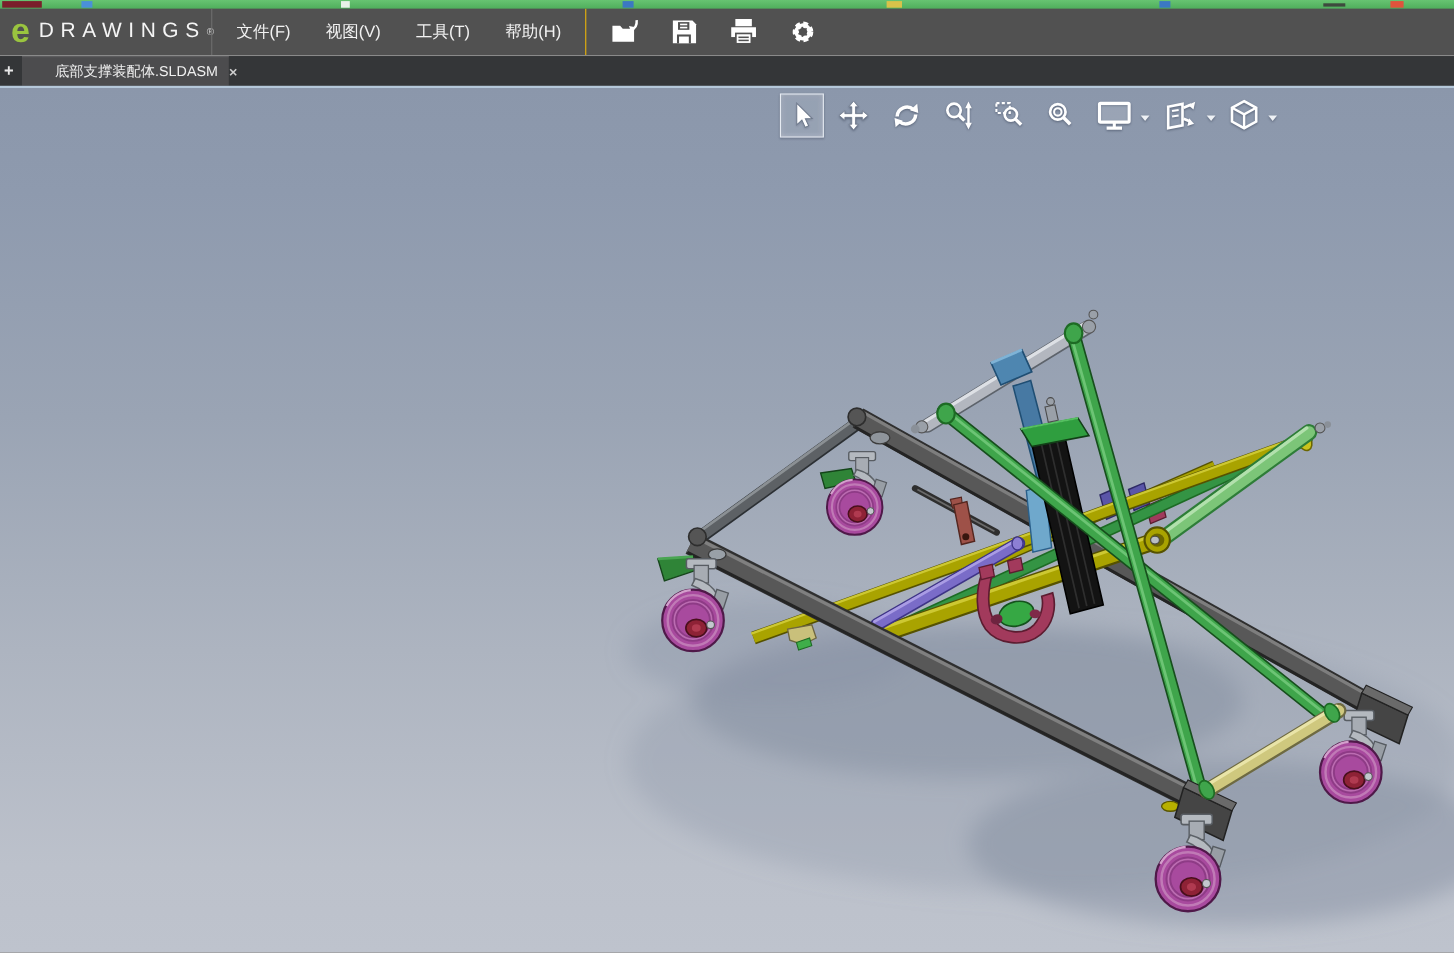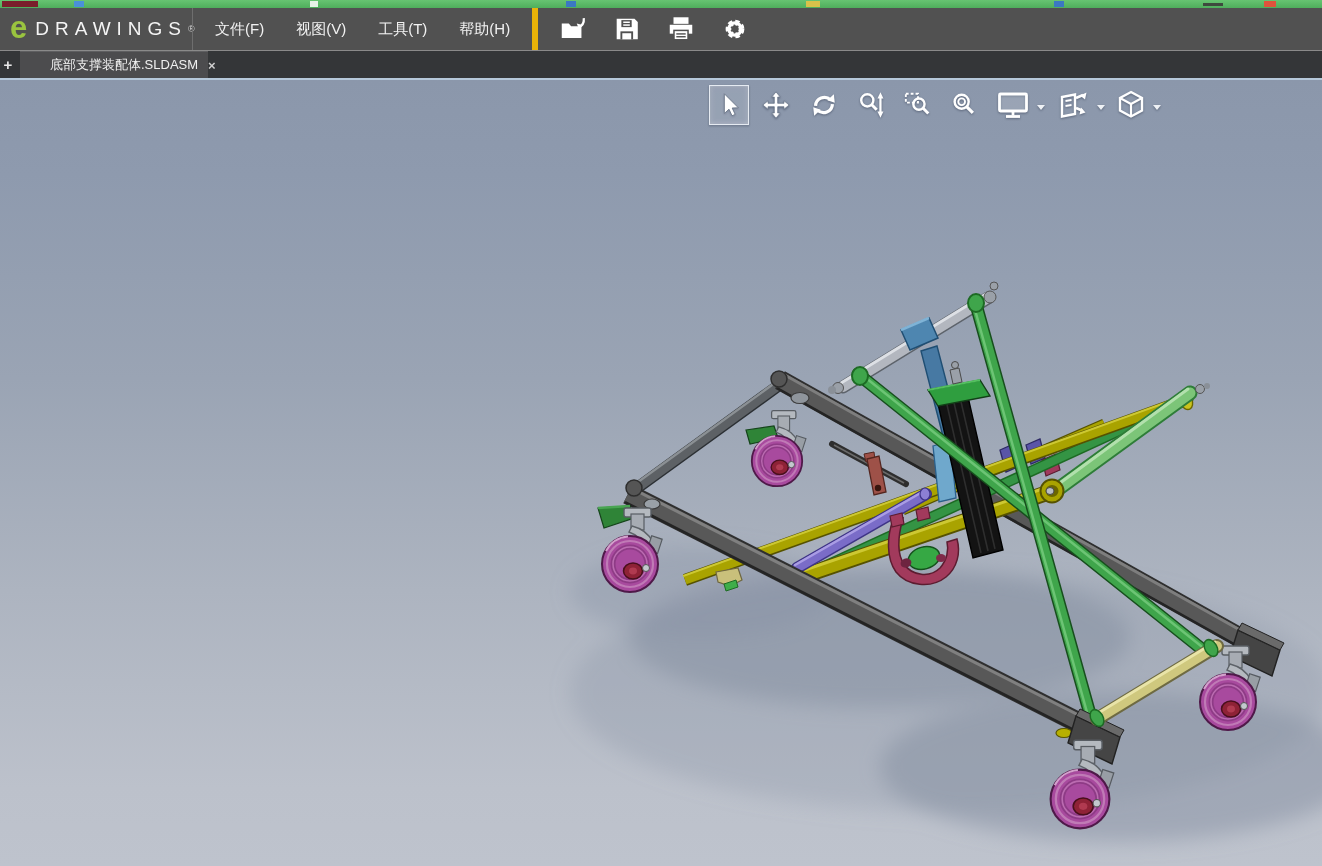--- a/index.html
+++ b/index.html
@@ -12,21 +12,21 @@
   .desktop-strip .frag { position:absolute; top:1px; height:6px; }
 
   
   .menubar { position:absolute; left:0; top:8px; width:1322px; height:43px;
     background:#515151; border-bottom:1px solid #8a8a8a; display:flex; align-items:center; }
   .logo { display:flex; align-items:center; width:192px; padding-left:8px; height:100%; }
   .logo-e { color:#9ac43f; font-size:31px; font-weight:bold; line-height:1; margin-left:2px; transform:translateY(-2px); }
   .logo-word { color:#f5f5f5; font-size:19px; letter-spacing:6px; margin-left:8px; font-weight:400; }
   .logo-reg { color:#d8d8d8; font-size:9px; vertical-align:super; margin-left:1px; }
   .menu-items { display:flex; align-items:center; height:100%;
-    border-left:1px solid #6e6e6e; border-right:6px solid #eab308; padding:16px 6px; }
+    border-left:1px solid #6e6e6e; border-right:1px solid #eab308; padding:16px 6px; }
   .menu-item { color:#f2f2f2; font-size:15px; padding:0 16px; height:100%; display:flex; align-items:center; cursor:default; }
   .top-tools { display:flex; align-items:center; gap:24px; padding-left:20px; }
   .tool-btn { width:30px; height:30px; display:flex; align-items:center; justify-content:center; }
 
   
   .tabbar { position:absolute; left:0; top:51px; width:1322px; height:27px; background:#343638; display:flex; align-items:stretch; }
   .newtab { width:16px; color:#e8e8e8; font-size:15px; font-weight:bold; display:flex; align-items:center; justify-content:center; }
   .tab { margin-left:4px; width:188px; background:#4c4c4e; border-top:1px solid #5f5f61;
     display:flex; align-items:center; padding:0 24px; gap:6px; }
   .tab-title { color:#f0f0f0; font-size:13px; white-space:nowrap; }

